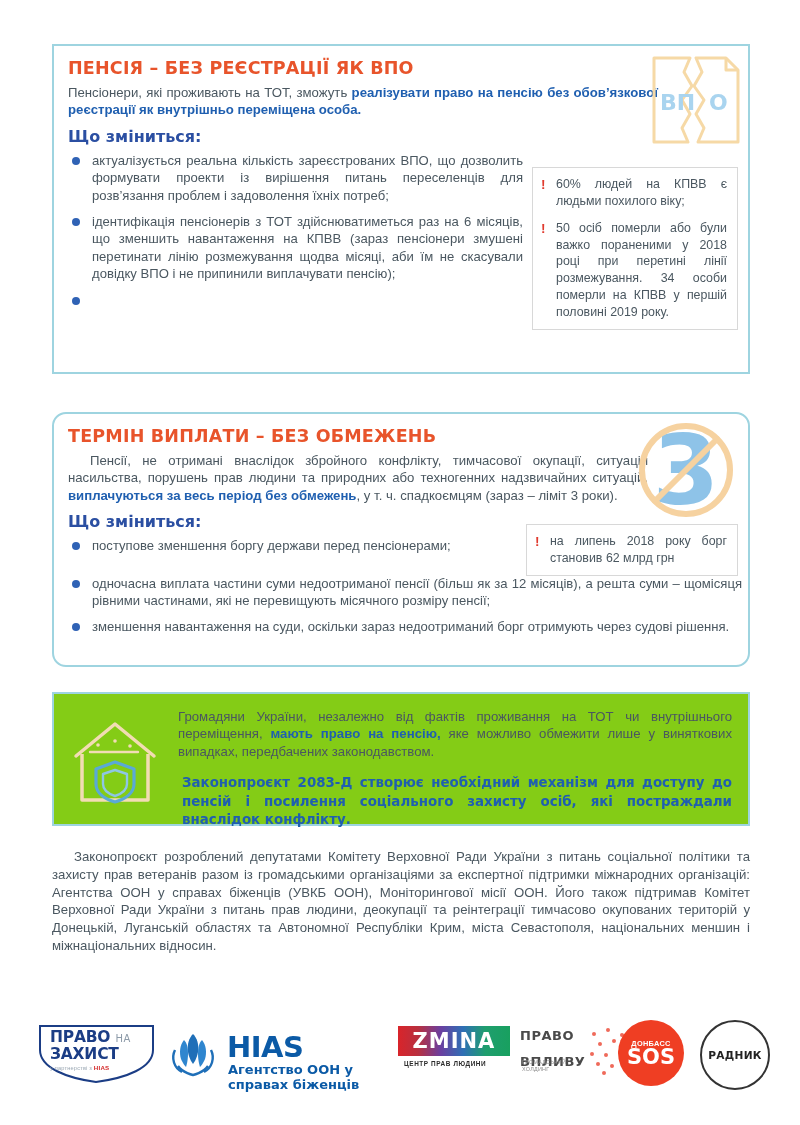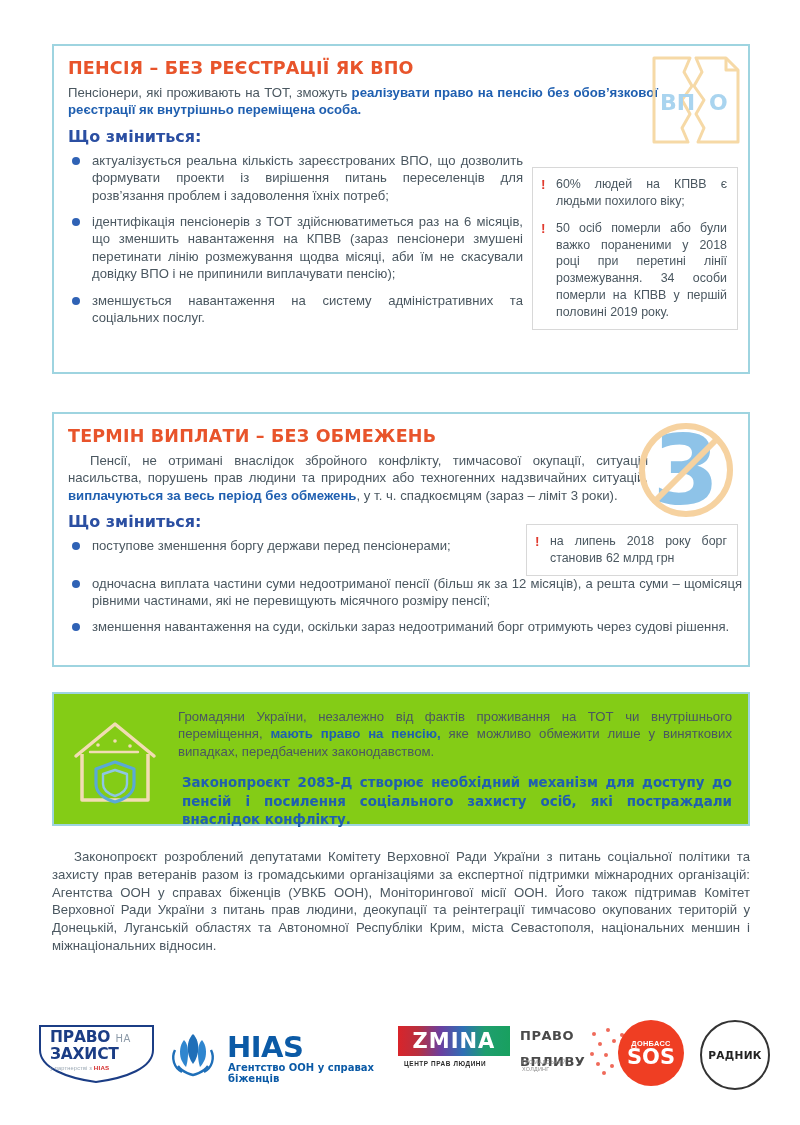--- a/index.html
+++ b/index.html
@@ -196,21 +196,21 @@
 
   
   .logo-unhcr { left: 165px; top: 16px; width: 215px; height: 56px; }
   .unhcr-word {
     position: absolute; left: 62px; top: 6px;
     font-size: 29px; font-weight: bold; color: #0b5aa6;
     font-family: "DejaVu Sans", sans-serif; letter-spacing: -0.5px;
   }
   .unhcr-sub {
     position: absolute; left: 63px; top: 38px;
-    font-size: 10px; font-weight: bold; color: #0b5aa6;
+    font-size: 13px; font-weight: bold; color: #0b5aa6;
     font-family: "DejaVu Sans", sans-serif;
   }
 
   
   .logo-zmina { left: 398px; top: 18px; width: 112px; height: 52px; }
   .zmina-bar {
     position: absolute; left: 0; top: 0; width: 112px; height: 30px;
     background: linear-gradient(90deg,#d9242a 0%,#b8303f 18%,#6b3fa0 38%,#2f6fb5 58%,#1f9e6e 78%,#18a05f 100%);
     display: flex; align-items: center; justify-content: center;
   }
@@ -269,32 +269,32 @@
 
       <h2 class="section-title">ПЕНСІЯ – БЕЗ РЕЄСТРАЦІЇ ЯК ВПО</h2>
 
       <p class="lead" style="width:590px;"><span>Пенсіонери, які проживають на ТОТ, зможуть </span><span class="hl">реалізувати право на пенсію без обов’язкової реєстрації як внутрішньо переміщена особа.</span></p>
 
       <h3 class="sub-title">Що зміниться:</h3>
 
       <ul class="bullets" style="width:455px;">
         <li><span class="dot"></span><span>актуалізується реальна кількість зареєстрованих ВПО, що дозволить формувати проекти із вирішення питань переселенців для розв’язання проблем і задоволення їхніх потреб;</span></li>
         <li><span class="dot"></span><span>ідентифікація пенсіонерів з ТОТ здійснюватиметься раз на 6 місяців, що зменшить навантаження на КПВВ (зараз пенсіонери змушені перетинати лінію розмежування щодва місяці, аби їм не скасували довідку ВПО і не припинили виплачувати пенсію);</span></li>
-        <li><span class="dot"></span><span>зменшується навантаження на систему адміністративних та соціальних послуг.</span></li>
+        <li><span class="dot"></span></li>
       </ul>
 
       <div class="statbox" style="left:478px; top:121px; width:206px;">
         <div class="stat-item"><span class="bang">!</span><span>60% людей на КПВВ є людьми похилого віку;</span></div>
         <div class="stat-item"><span class="bang">!</span><span>50 осіб померли або були важко пораненими у 2018 році при перетині лінії розмежування. 34 особи померли на КПВВ у першій половині 2019 року.</span></div>
       </div>
 
     </div>
   </div>
 
-  <div class="panel" style="top:412px; height:255px;">
+  <div class="panel" style="top:412px; height:255px;border-radius:14px;">
     <div class="panel-inner">
 
       <div class="deco" style="right:2px; top:-2px; width:120px; height:120px;">
         <svg width="120" height="120" viewBox="0 0 120 120">
           <text x="60" y="92" text-anchor="middle" font-family="DejaVu Sans, sans-serif" font-size="96" font-weight="bold" fill="#8ec3e8">3</text>
           <circle cx="60" cy="58" r="44" fill="none" stroke="#f6d2a0" stroke-width="6"></circle>
           <line x1="29" y1="89" x2="91" y2="27" stroke="#f6d2a0" stroke-width="6" stroke-linecap="round"></line>
         </svg>
       </div>
 

